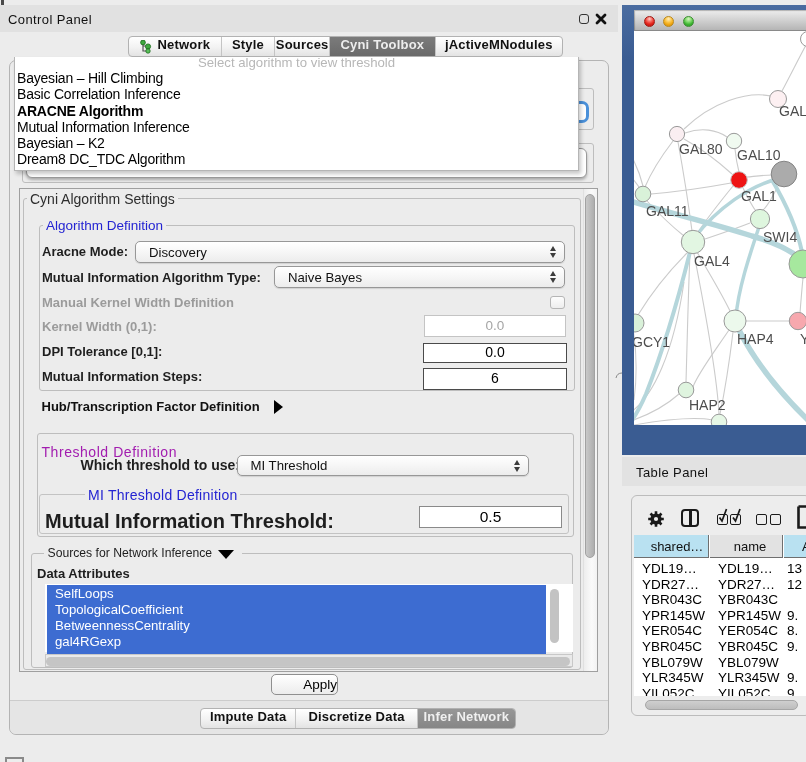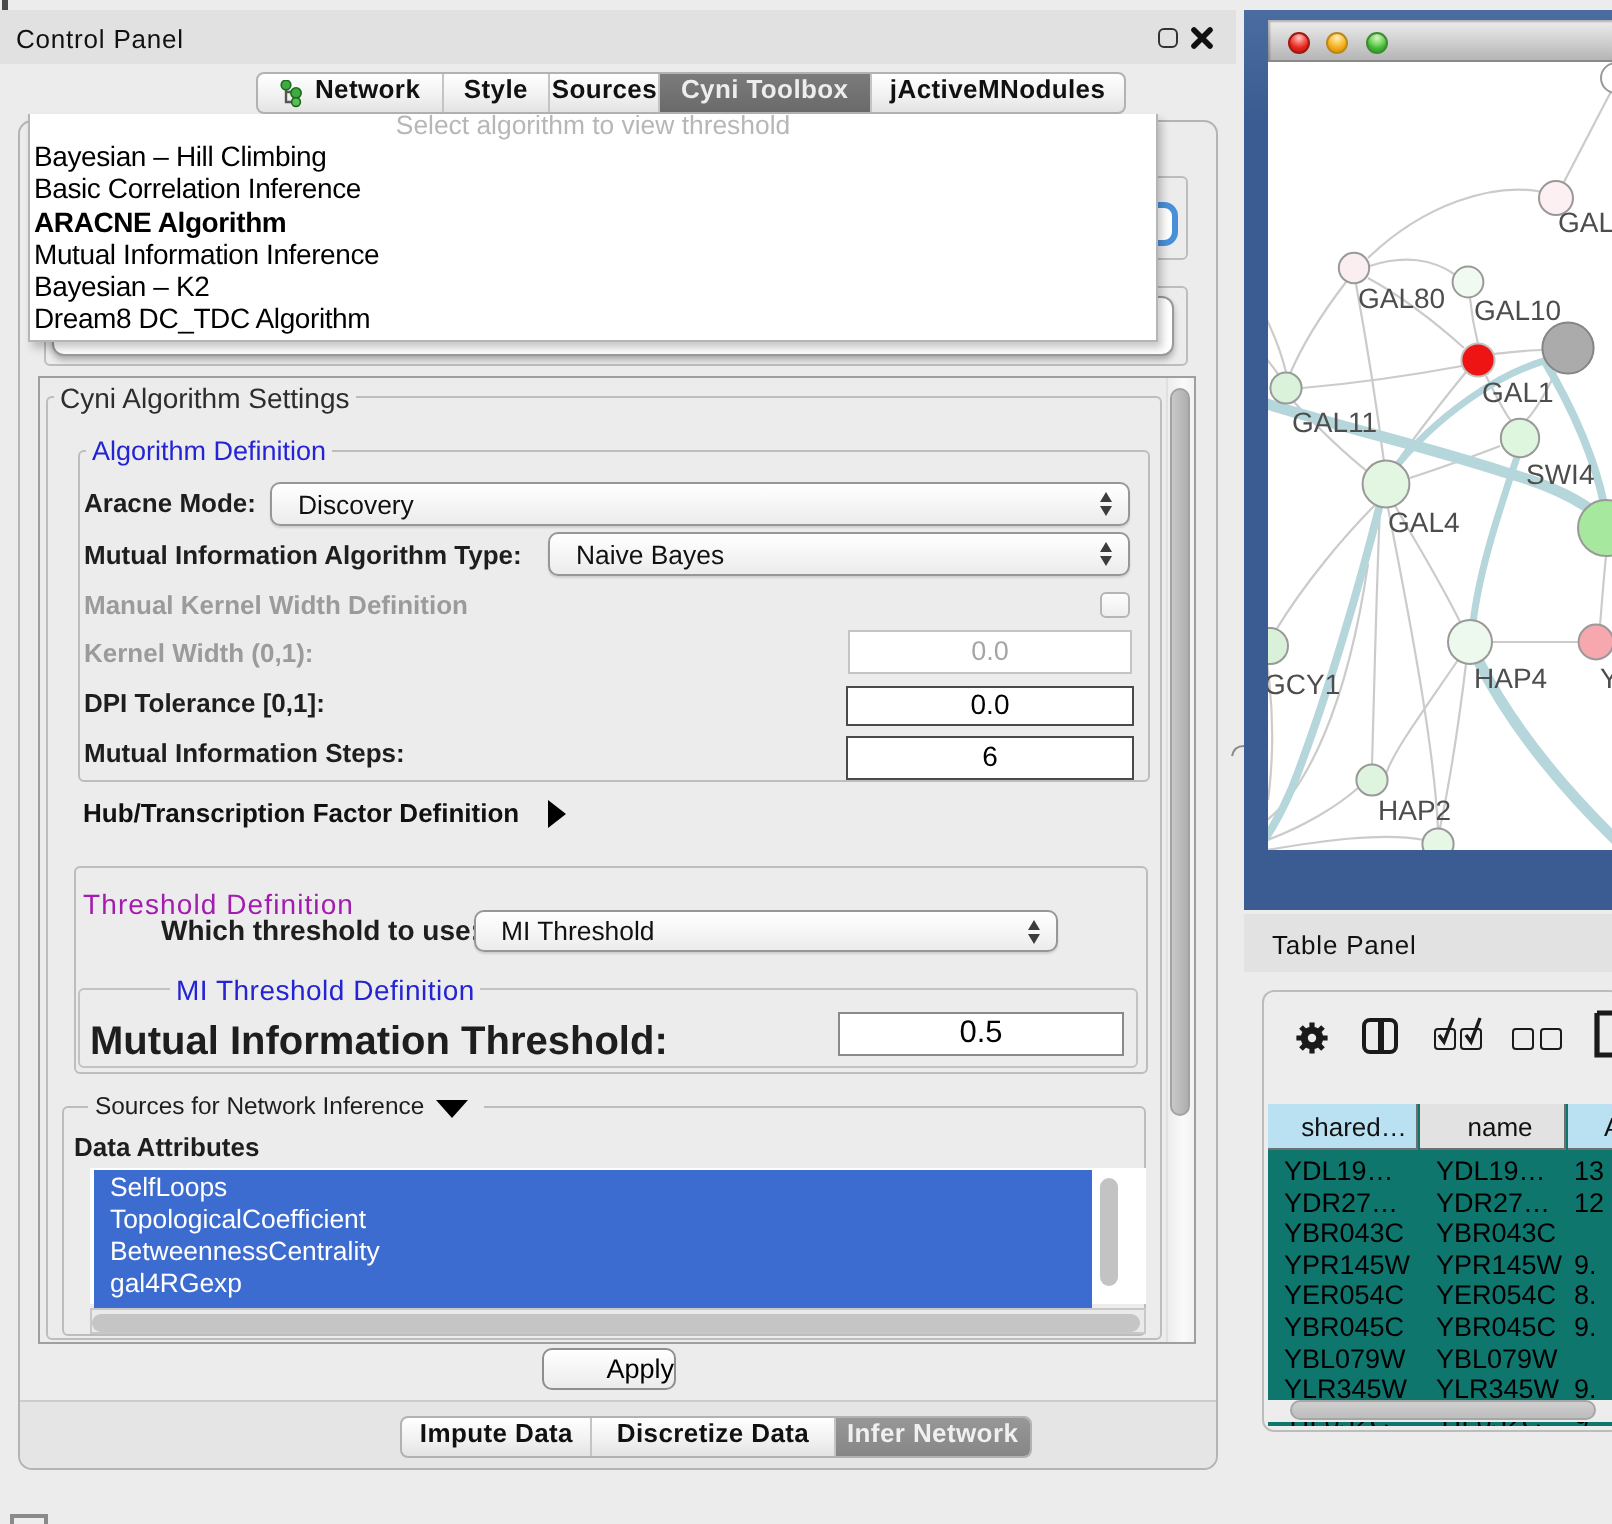--- a/index.html
+++ b/index.html
@@ -247,21 +247,21 @@
 <svg class="abs" style="left:716.5px;top:507px;" width="28" height="18" viewBox="0 0 28 18">
   <path d="M2.5 10.5 L5 14 L9.5 2" stroke="#1a1a1a" stroke-width="1.7" fill="none"></path>
   <path d="M16 10.5 L18.5 14 L23 2" stroke="#1a1a1a" stroke-width="1.7" fill="none"></path>
 </svg>
 <div class="abs" style="left:755.5px;top:513.5px;width:11px;height:11px;border:1.4px solid #1a1a1a;border-radius:2px;"></div>
 <div class="abs" style="left:769.5px;top:513.5px;width:11px;height:11px;border:1.4px solid #1a1a1a;border-radius:2px;"></div>
 <svg class="abs" style="left:797px;top:505px;" width="9" height="24" viewBox="0 0 9 24">
   <path d="M1.5 1.5 L9 1.5 M1.5 1.5 L1.5 22.5 L9 22.5" stroke="#1a1a1a" stroke-width="2.6" fill="none"></path>
 </svg>
 
-<div class="abs" style="left:634px;top:552px;width:172px;height:161px;background:#0f766e;overflow:hidden;">
+<div class="abs" style="left:634px;top:535px;width:172px;height:161px;background:#ffffff;overflow:hidden;">
   <div style="position:absolute;left:0;top:0;width:75px;height:23px;background:#b9e1f1;border-right:1px solid #6f6f6f;border-bottom:1px solid #6f6f6f;text-align:center;text-indent:12px;font-size:13px;color:#111;padding-top:4px;">shared…</div>
   <div style="position:absolute;left:76px;top:0;width:73px;height:23px;background:#e2e2e2;border-right:1px solid #6f6f6f;border-bottom:1px solid #6f6f6f;text-align:center;text-indent:8px;font-size:13px;color:#111;padding-top:4px;">name</div>
   <div style="position:absolute;left:150px;top:0;width:30px;height:23px;background:#b9e1f1;border-bottom:1px solid #6f6f6f;font-size:13px;color:#111;padding-top:4px;padding-left:18px;">A</div>
   <div style="position:absolute;left:8px;top:26px;font-size:13.5px;color:#000;line-height:15.6px;">YDL19…<br>YDR27…<br>YBR043C<br>YPR145W<br>YER054C<br>YBR045C<br>YBL079W<br>YLR345W<br>YIL052C</div>
   <div style="position:absolute;left:84px;top:26px;font-size:13.5px;color:#000;line-height:15.6px;">YDL19…<br>YDR27…<br>YBR043C<br>YPR145W<br>YER054C<br>YBR045C<br>YBL079W<br>YLR345W<br>YIL052C</div>
   <div style="position:absolute;left:153px;top:26px;font-size:13.5px;color:#000;line-height:15.6px;">13<br>12<br>&nbsp;<br>9.<br>8.<br>9.<br>&nbsp;<br>9.<br>9</div>
 </div>
 <div class="abs" style="left:634px;top:700px;width:172px;height:11px;background:#ededed;"></div>
 <div class="abs" style="left:645px;top:700px;width:153px;height:10px;background:linear-gradient(#cfcfcf,#bdbdbd);border:1px solid #a6a6a6;border-radius:5px;"></div>
 

